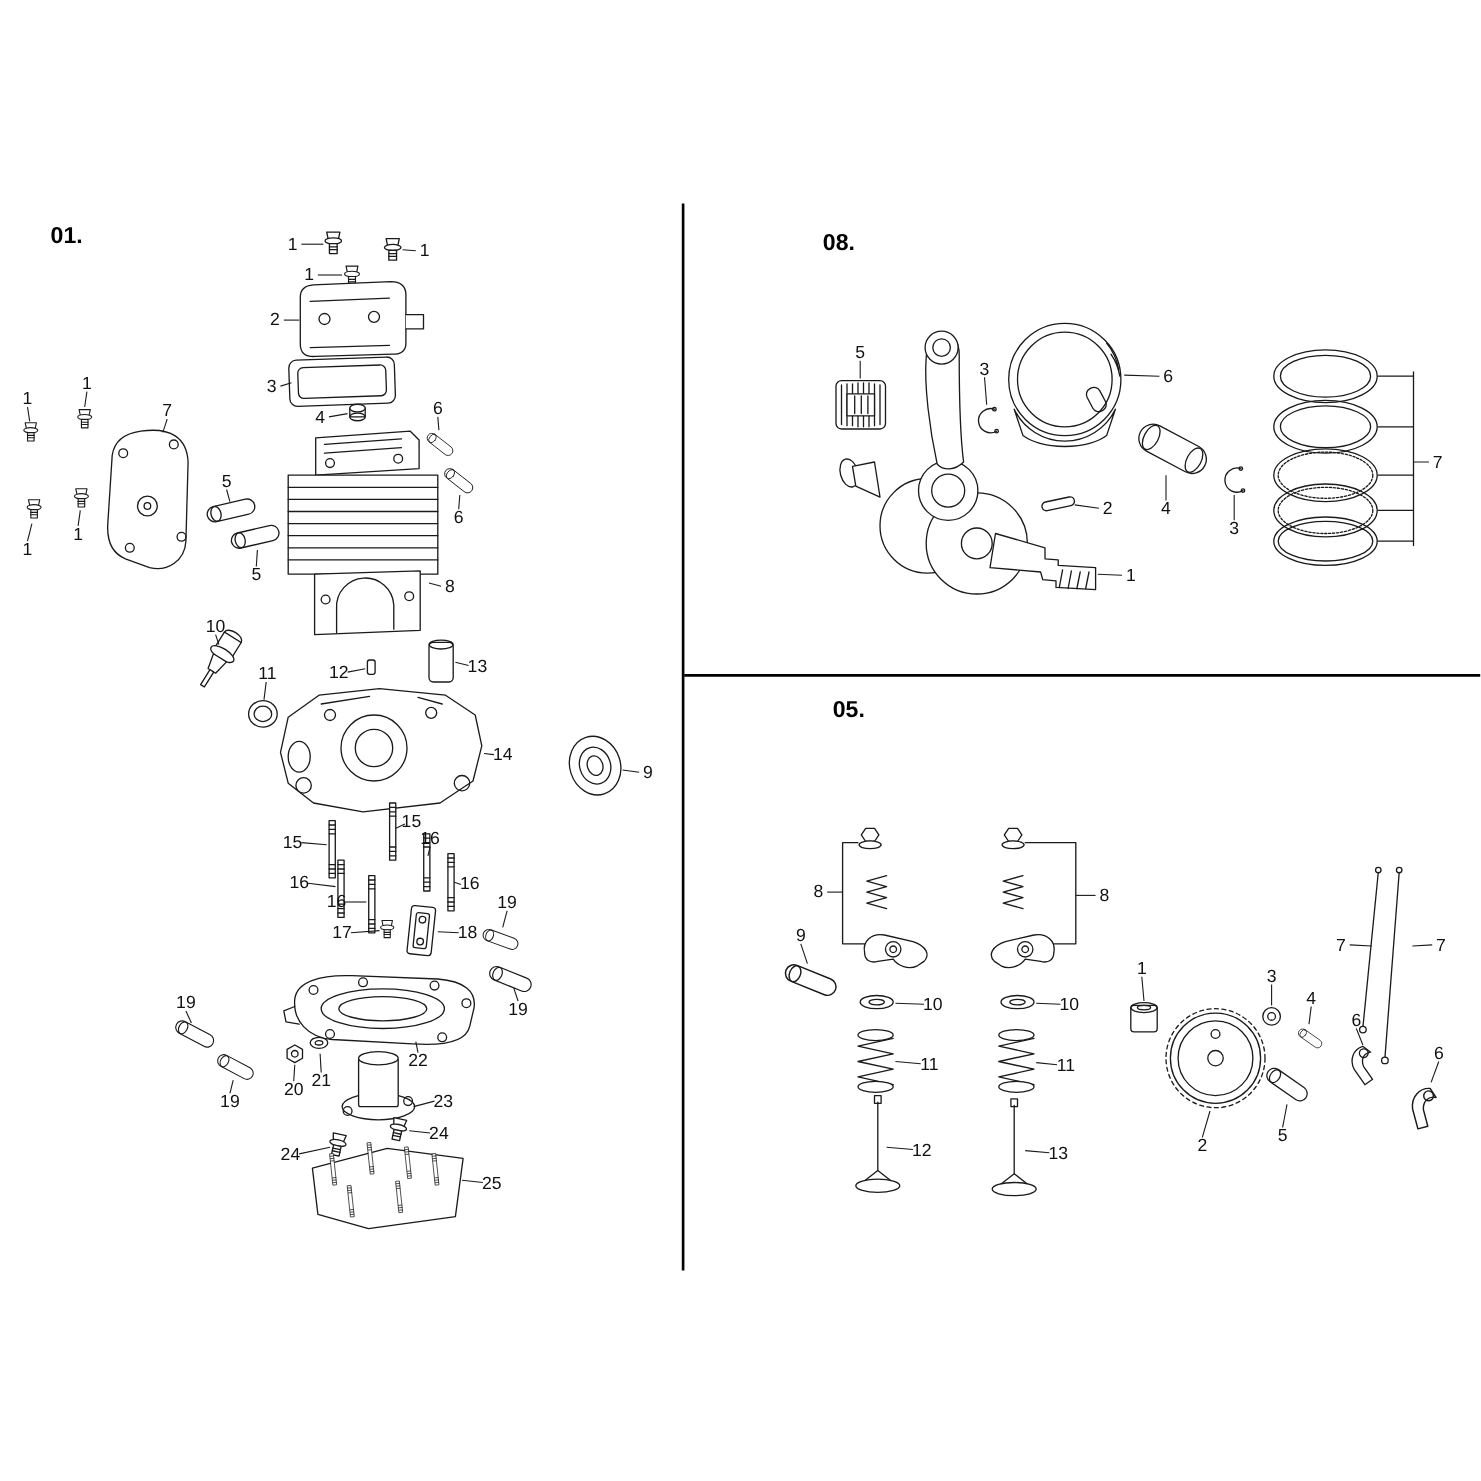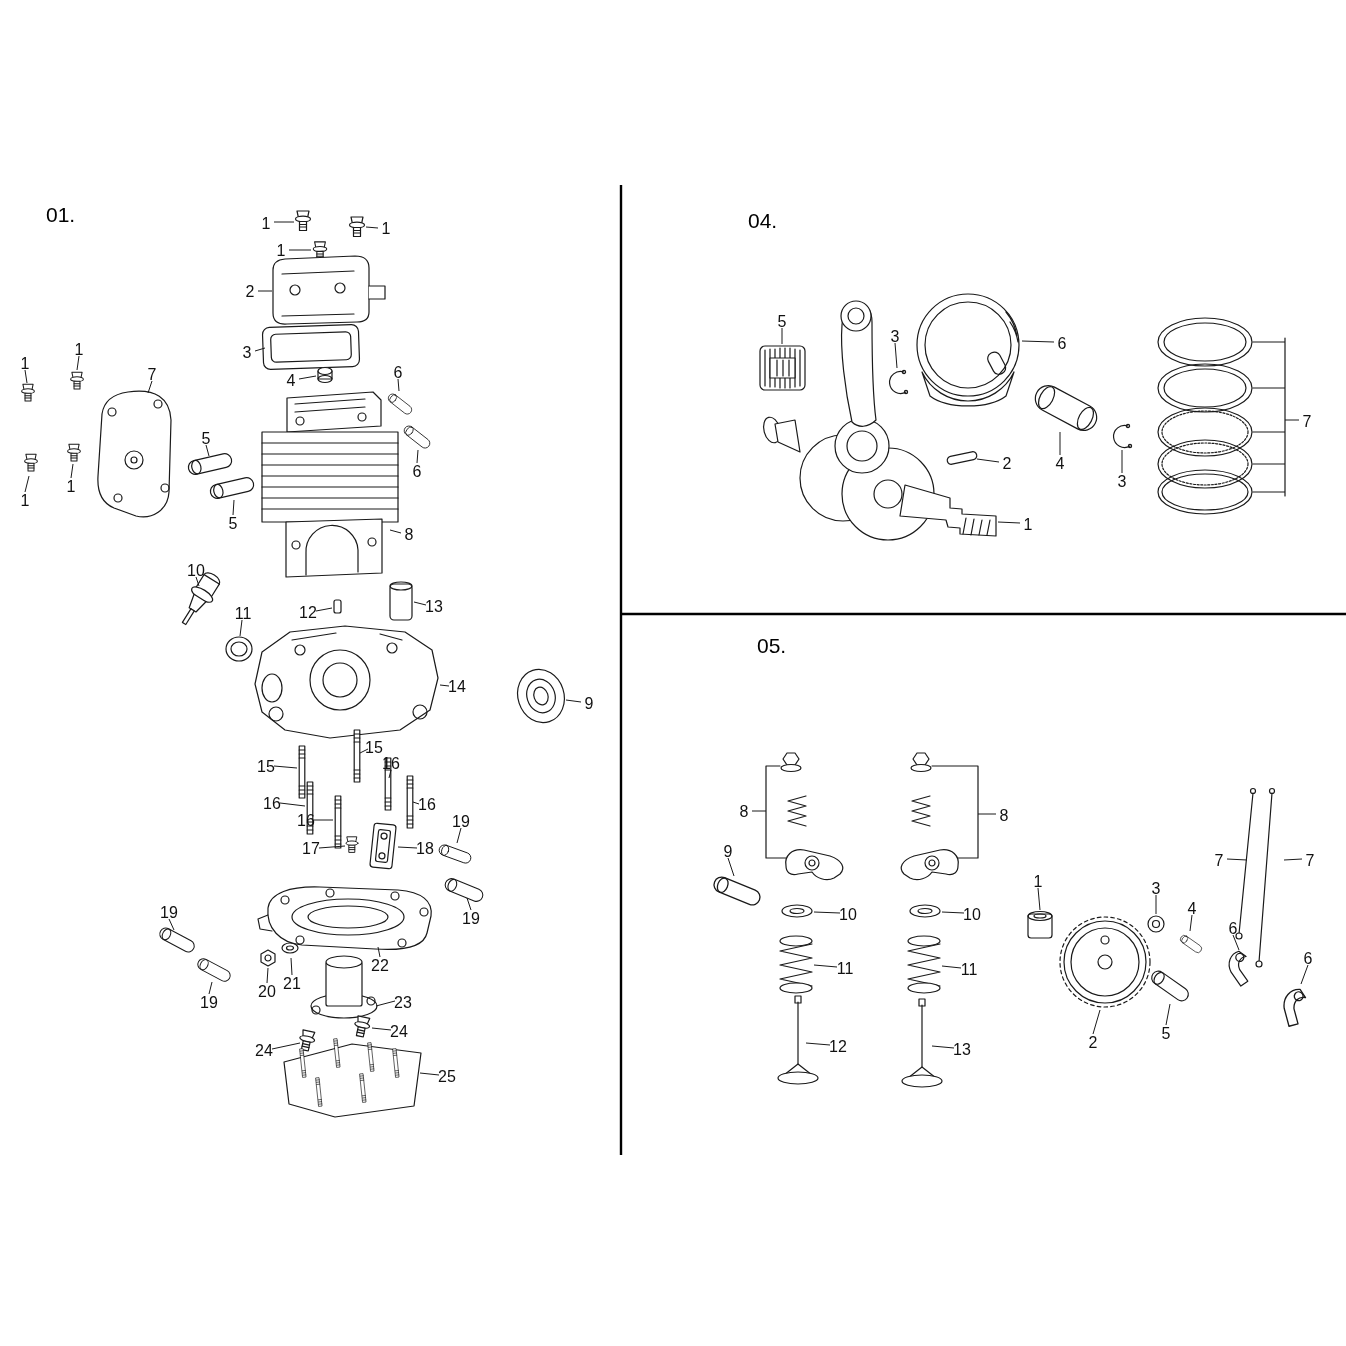--- a/index.html
+++ b/index.html
@@ -4,21 +4,21 @@
 <style>
   html,body{margin:0;padding:0;background:#fff;}
   .canvas{position:relative;width:1346px;height:1346px;background:#ffffff;overflow:hidden;
           font-family:"Liberation Sans",sans-serif;}
   svg.layer{position:absolute;left:0;top:0;}
   .ln{stroke:#1a1a1a;fill:none;stroke-width:1.2;stroke-linecap:round;stroke-linejoin:round;}
   .fw{fill:#ffffff;}
   .divider{stroke:#000;stroke-width:2.4;}
   .leader{stroke:#1a1a1a;stroke-width:1;}
   .callout{font:16px "Liberation Sans",sans-serif;fill:#111;}
-  .sec-label{position:absolute;font-weight:normal;font-size:21px;color:#000;}
+  .sec-label{position:absolute;font-weight:bold;font-size:21px;color:#000;}
   #sec01{left:46px;top:203px;}
   #sec02{left:748px;top:209px;}
   #sec03{left:757px;top:634px;}
 </style>
 </head>
 <body>
 
 <div class="canvas">
 
   <svg class="layer" id="art" width="1346" height="1346" viewBox="0 0 1346 1346">
@@ -548,15 +548,15 @@
       <text x="1233" y="928" class="callout" text-anchor="middle" dominant-baseline="central">6</text>
       <line x1="1308" y1="965" x2="1301" y2="984" class="leader"></line>
       <text x="1308" y="958" class="callout" text-anchor="middle" dominant-baseline="central">6</text>
       <line x1="1227" y1="859" x2="1247" y2="860" class="leader"></line>
       <text x="1219" y="860" class="callout" text-anchor="middle" dominant-baseline="central">7</text>
       <line x1="1302" y1="859" x2="1284" y2="860" class="leader"></line>
       <text x="1310" y="860" class="callout" text-anchor="middle" dominant-baseline="central">7</text>
     </svg>
 
   <div class="sec-label" id="sec01">01.</div>
-  <div class="sec-label" id="sec02">04.</div>
+  <div class="sec-label" id="sec02">08.</div>
   <div class="sec-label" id="sec03">05.</div>
 </div>
 
 </body></html>

